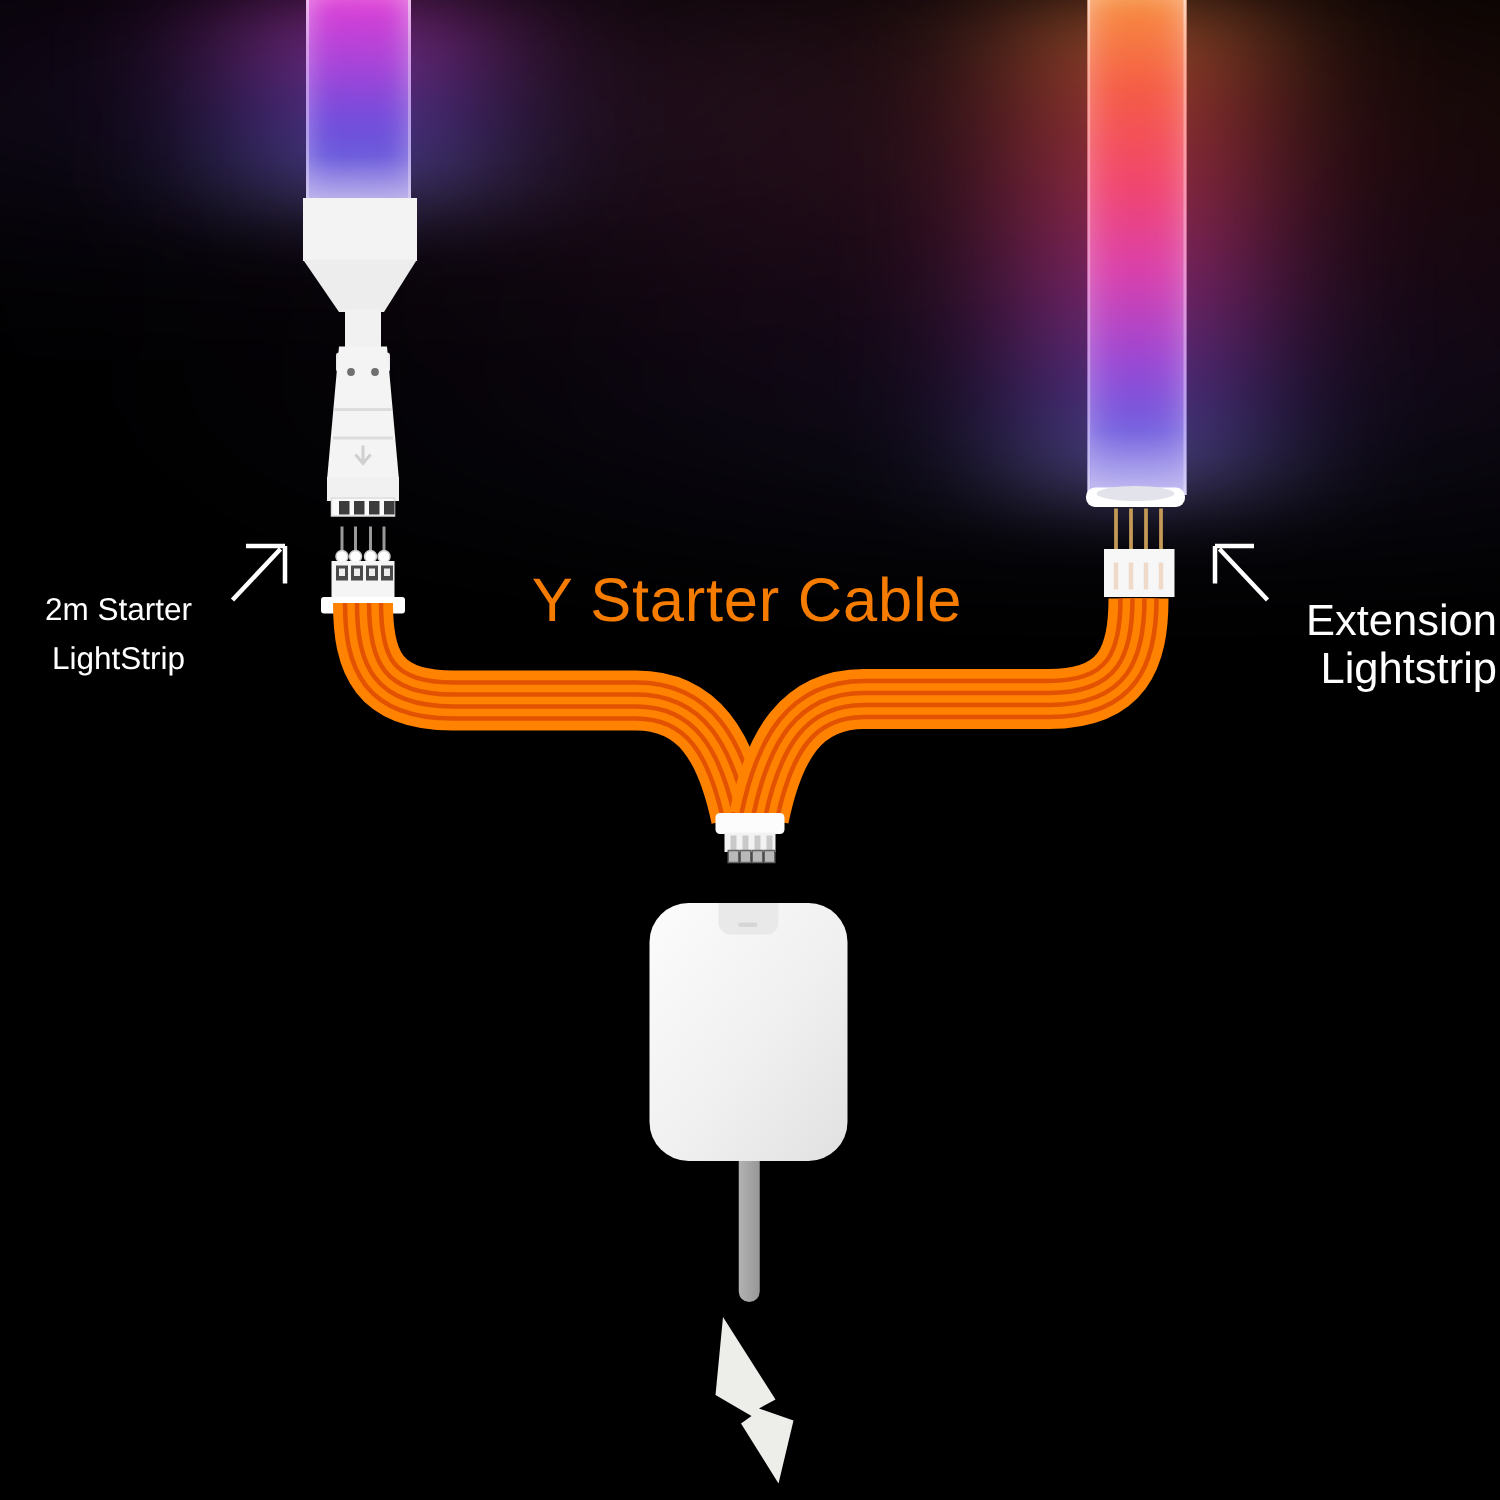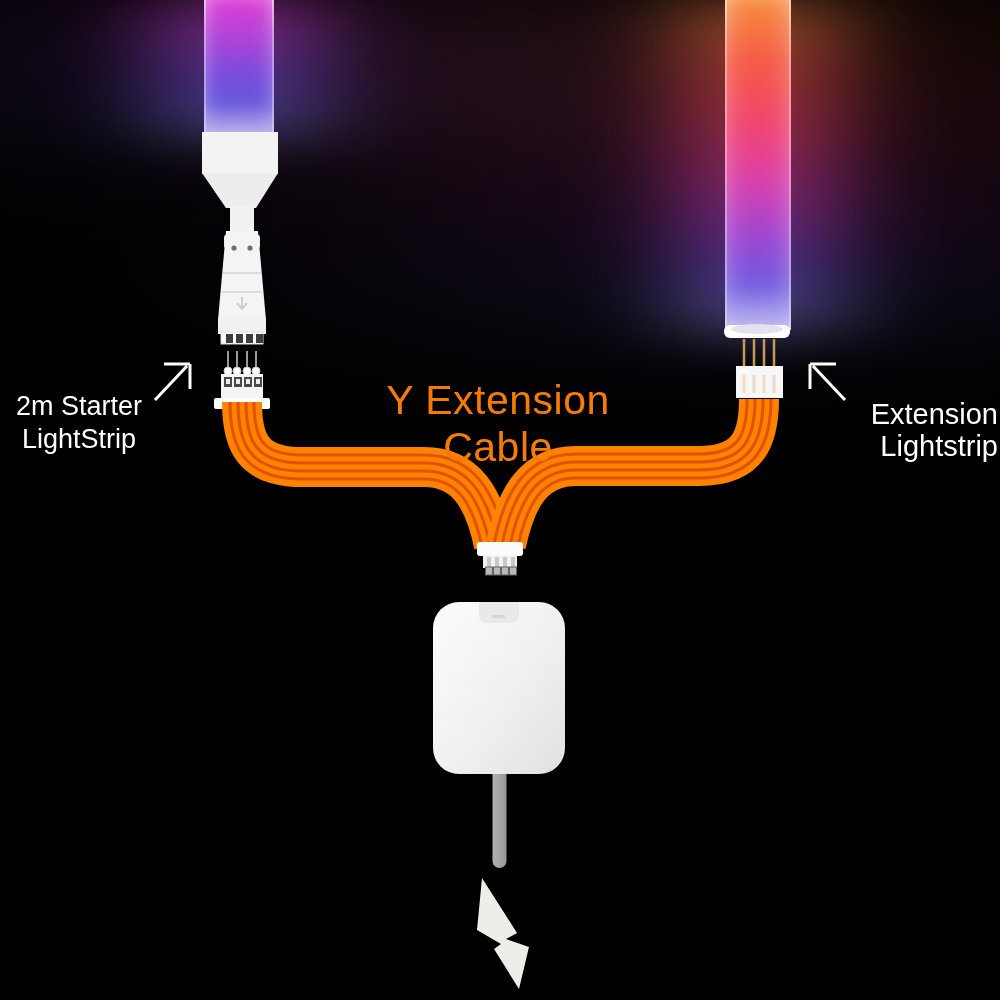--- a/index.html
+++ b/index.html
@@ -22,21 +22,21 @@
   #strip-right{left:725px;width:62px;height:330px;
       --grad:linear-gradient(to bottom,#F79440 0%,#F55A42 18%,#F2446E 38%,#DC3FAE 55%,#9946D6 73%,#655ADE 87%,#ABA4EC 100%);
       box-shadow:inset 0 -28px 30px rgba(255,255,255,.55), inset 0 0 14px rgba(255,255,255,.3);}
   
   #art{position:absolute;left:0;top:0;z-index:3;}
   
   .lbl{position:absolute;z-index:4;color:#fff;}
   #title{left:338px;top:377px;width:320px;text-align:center;
          font-size:41px;font-weight:400;letter-spacing:.5px;}
   #label-left{left:4px;top:390px;width:150px;text-align:center;
-         font-size:27px;line-height:33px;}
+         font-size:21px;line-height:33px;}
   #label-right{left:858px;top:398px;width:140px;text-align:right;
          font-size:29px;line-height:32px;}
 </style>
 </head>
 <body>
 
 <div id="canvas">
 
   <div class="strip" id="strip-left"></div>
   <div class="strip" id="strip-right"></div>
@@ -160,21 +160,21 @@
       <path d="M479 602 h40 v13 a8 8 0 0 1 -8 8 h-24 a8 8 0 0 1 -8 -8 z" fill="#E9E9E9"></path>
       <rect x="492" y="615" width="13" height="3" rx="1.5" fill="#D6D6D6"></rect>
     </g>
 
     <polygon points="482,878 517,933 506,939 529,947 519,989 494,949 501,944 477,930" fill="#EDEDEA"></polygon>
 
     <path d="M155 400 L187 366 M164 364 H190 M190 364 V389" fill="none" stroke-width="3" stroke="#FFFFFF"></path>
     <path d="M845 400 L813 366 M836 364 H810 M810 364 V389" fill="none" stroke-width="3" stroke="#FFFFFF"></path>
   </svg>
 
-  <div class="lbl" id="title" style="color: rgb(245, 124, 0);">Y Extension Cable</div>
+  <div class="lbl" id="title" style="color: rgb(245, 124, 0);">Y Starter Cable</div>
 
   <div class="lbl" id="label-left">
     <div>2m Starter</div>
     <div>LightStrip</div>
   </div>
 
   <div class="lbl" id="label-right">
     <div>Extension</div>
     <div>Lightstrip</div>
   </div>

